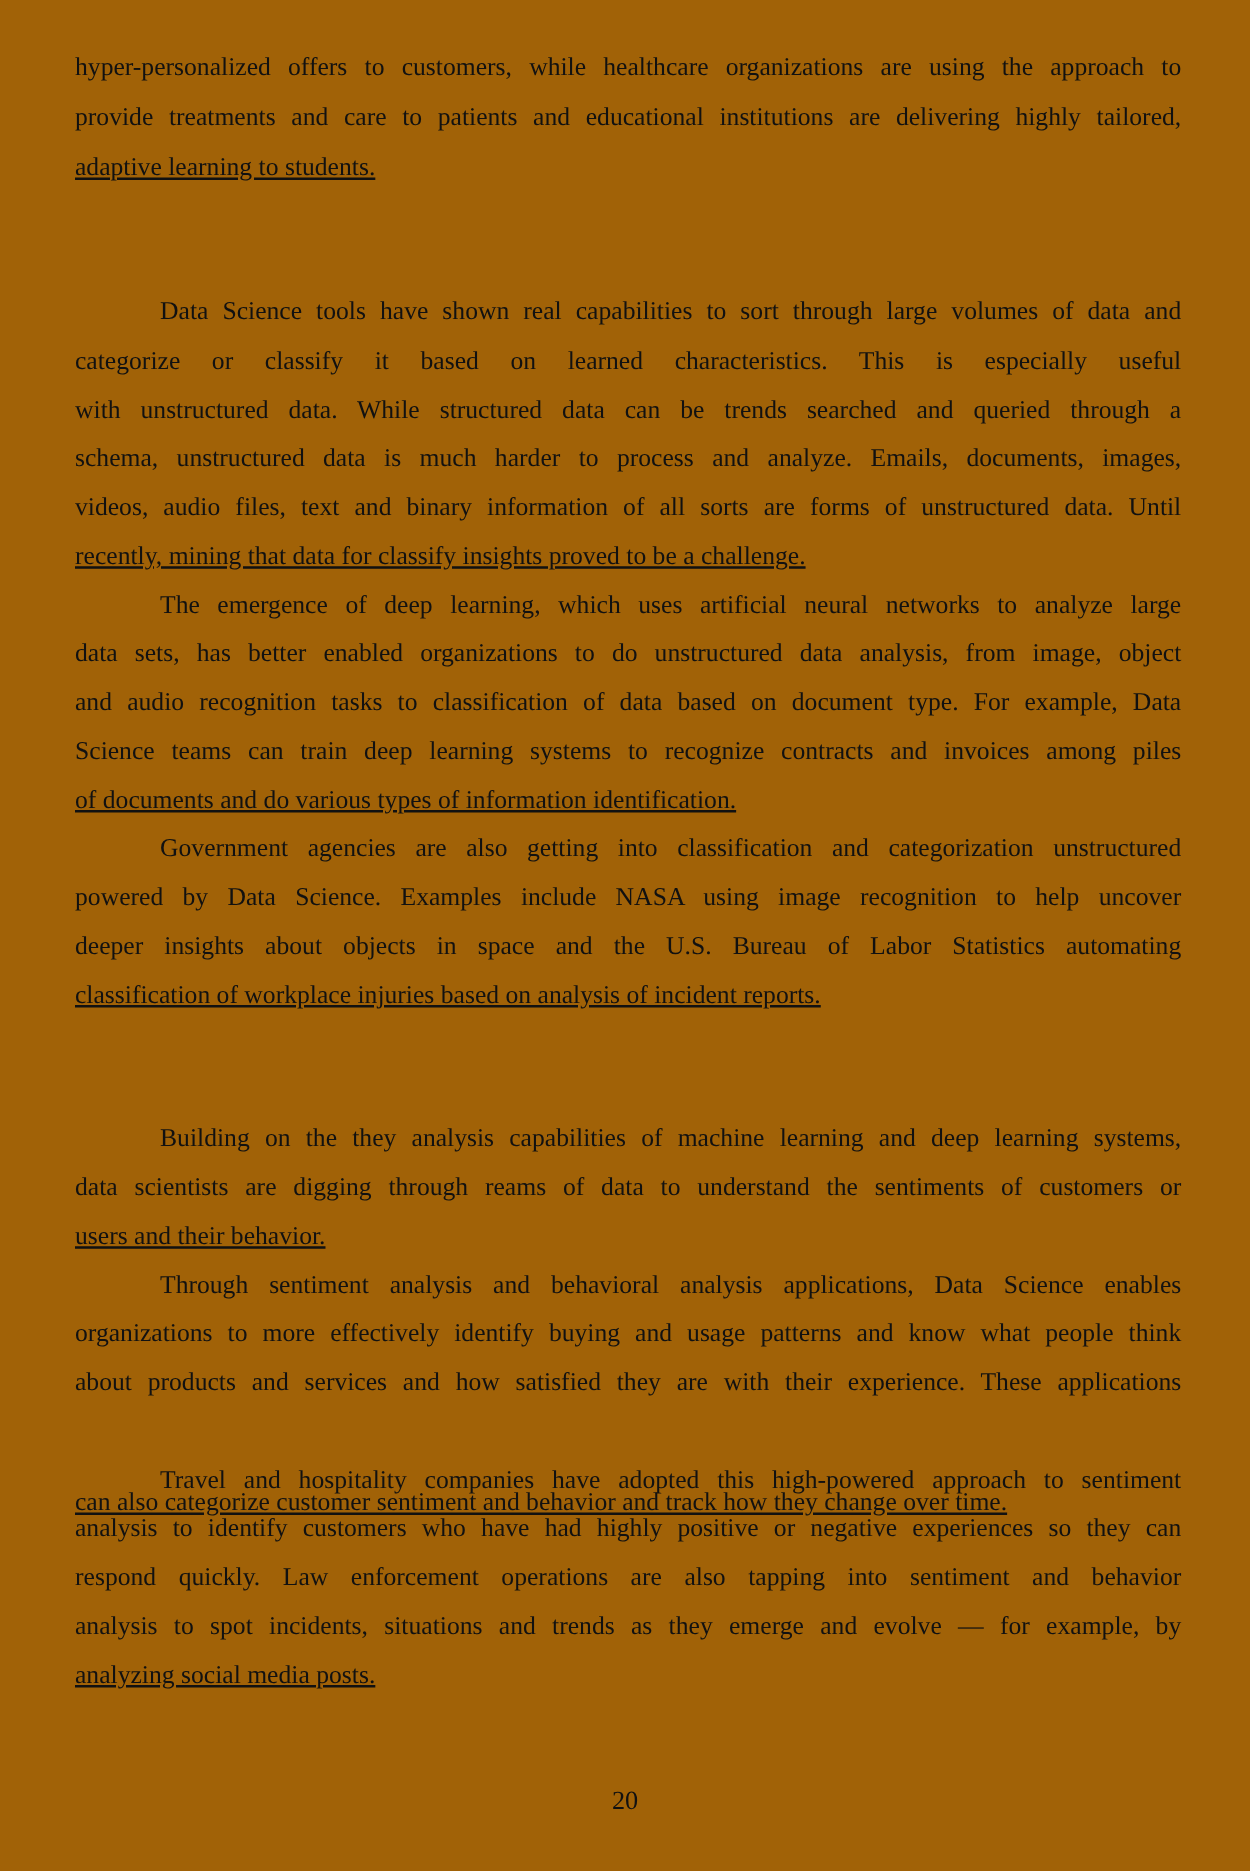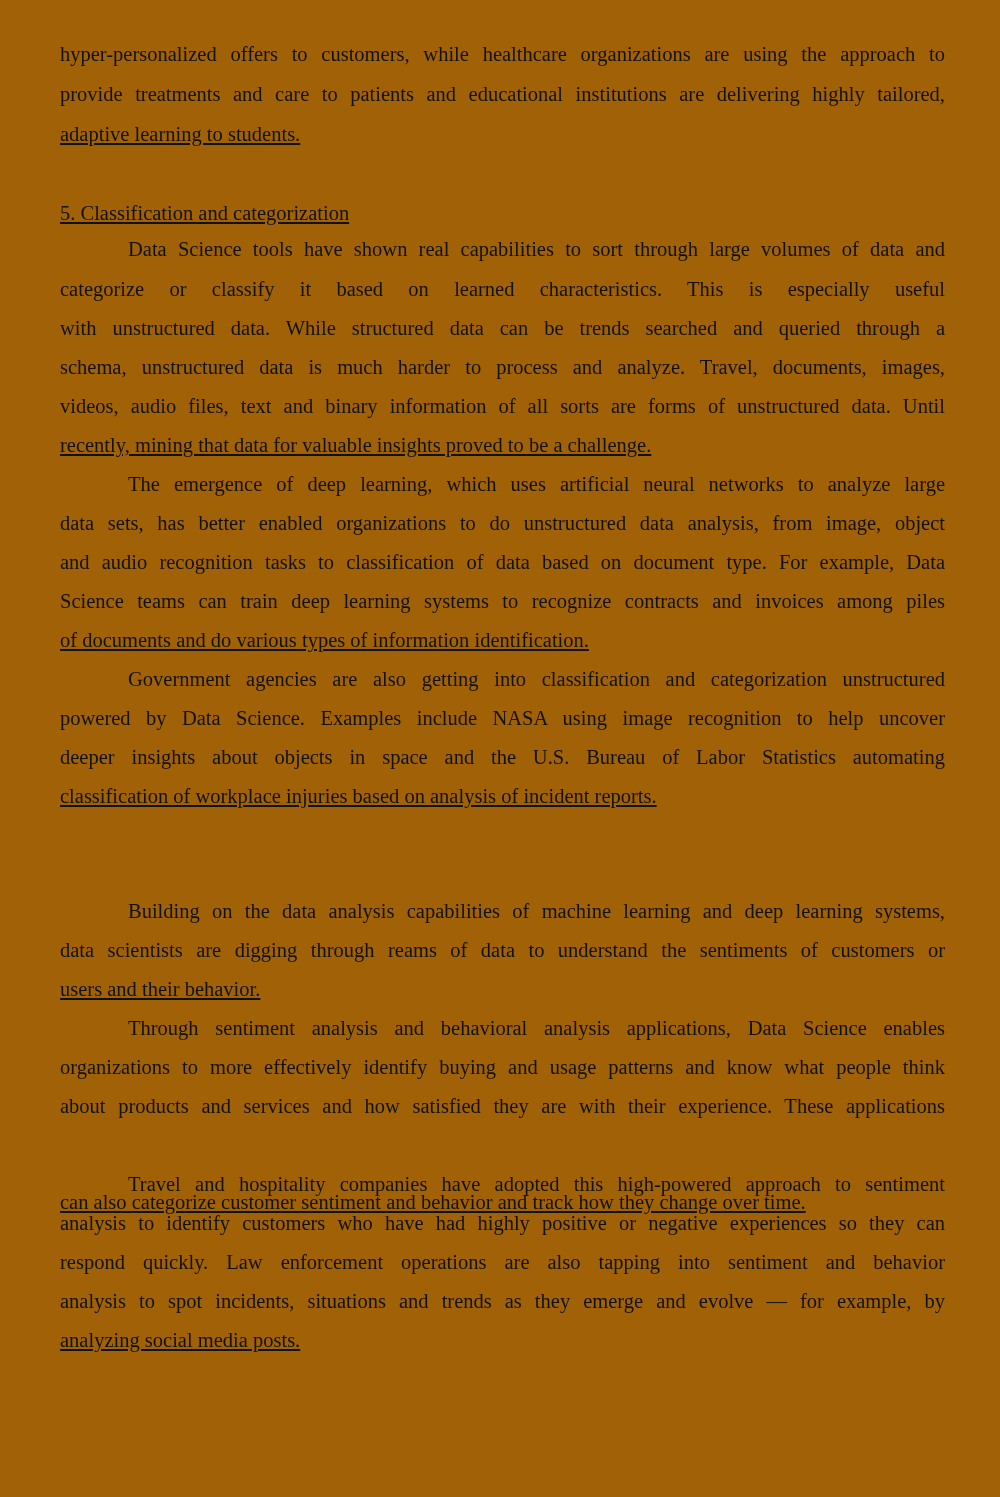--- a/index.html
+++ b/index.html
@@ -29,61 +29,61 @@
 <body>
 
 <div class="page">
 
   <div>
     <div class="line" style="top:42px">hyper-personalized offers to customers, while healthcare organizations are using the approach to</div>
     <div class="line" style="top:82px">provide treatments and care to patients and educational institutions are delivering highly tailored,</div>
     <div class="line last" style="top:122px">adaptive learning to students.</div>
   </div>
 
-  <div class="heading" style="top:201px">5. Classification and categorization</div>
 
   <div>
     <div class="line indent" style="top:237px">Data Science tools have shown real capabilities to sort through large volumes of data and</div>
     <div class="line" style="top:277px">categorize or classify it based on learned characteristics. This is especially useful</div>
     <div class="line" style="top:316px">with unstructured data. While structured data can be trends searched and queried through a</div>
-    <div class="line" style="top:355px">schema, unstructured data is much harder to process and analyze. Travel, documents, images,</div>
+    <div class="line" style="top:355px">schema, unstructured data is much harder to process and analyze. Emails, documents, images,</div>
     <div class="line" style="top:394px">videos, audio files, text and binary information of all sorts are forms of unstructured data. Until</div>
-    <div class="line last" style="top:433px">recently, mining that data for valuable insights proved to be a challenge.</div>
+    <div class="line last" style="top:433px">recently, mining that data for classify insights proved to be a challenge.</div>
   </div>
 
   <div>
     <div class="line indent" style="top:472px">The emergence of deep learning, which uses artificial neural networks to analyze large</div>
     <div class="line" style="top:511px">data sets, has better enabled organizations to do unstructured data analysis, from image, object</div>
     <div class="line" style="top:550px">and audio recognition tasks to classification of data based on document type. For example, Data</div>
     <div class="line" style="top:589px">Science teams can train deep learning systems to recognize contracts and invoices among piles</div>
     <div class="line last" style="top:628px">of documents and do various types of information identification.</div>
   </div>
 
   <div>
     <div class="line indent" style="top:667px">Government agencies are also getting into classification and categorization unstructured</div>
     <div class="line" style="top:706px">powered by Data Science. Examples include NASA using image recognition to help uncover</div>
     <div class="line" style="top:745px">deeper insights about objects in space and the U.S. Bureau of Labor Statistics automating</div>
     <div class="line last" style="top:784px">classification of workplace injuries based on analysis of incident reports.</div>
   </div>
 
 
   <div>
-    <div class="line indent" style="top:899px">Building on the data analysis capabilities of machine learning and deep learning systems,</div>
+    <div class="line indent" style="top:899px">Building on the they analysis capabilities of machine learning and deep learning systems,</div>
     <div class="line" style="top:938px">data scientists are digging through reams of data to understand the sentiments of customers or</div>
     <div class="line last" style="top:977px">users and their behavior.</div>
   </div>
 
   <div>
     <div class="line indent" style="top:1016px">Through sentiment analysis and behavioral analysis applications, Data Science enables</div>
     <div class="line" style="top:1055px">organizations to more effectively identify buying and usage patterns and know what people think</div>
     <div class="line" style="top:1094px">about products and services and how satisfied they are with their experience. These applications</div>
     <div class="line last" style="top:1190px">can also categorize customer sentiment and behavior and track how they change over time.</div>
   </div>
 
   <div>
     <div class="line indent" style="top:1172px">Travel and hospitality companies have adopted this high-powered approach to sentiment</div>
     <div class="line" style="top:1211px">analysis to identify customers who have had highly positive or negative experiences so they can</div>
     <div class="line" style="top:1250px">respond quickly. Law enforcement operations are also tapping into sentiment and behavior</div>
     <div class="line" style="top:1289px">analysis to spot incidents, situations and trends as they emerge and evolve — for example, by</div>
     <div class="line last" style="top:1328px">analyzing social media posts.</div>
   </div>
 
+  <div class="page-number">20</div>
 </div>
 
 </body></html>

